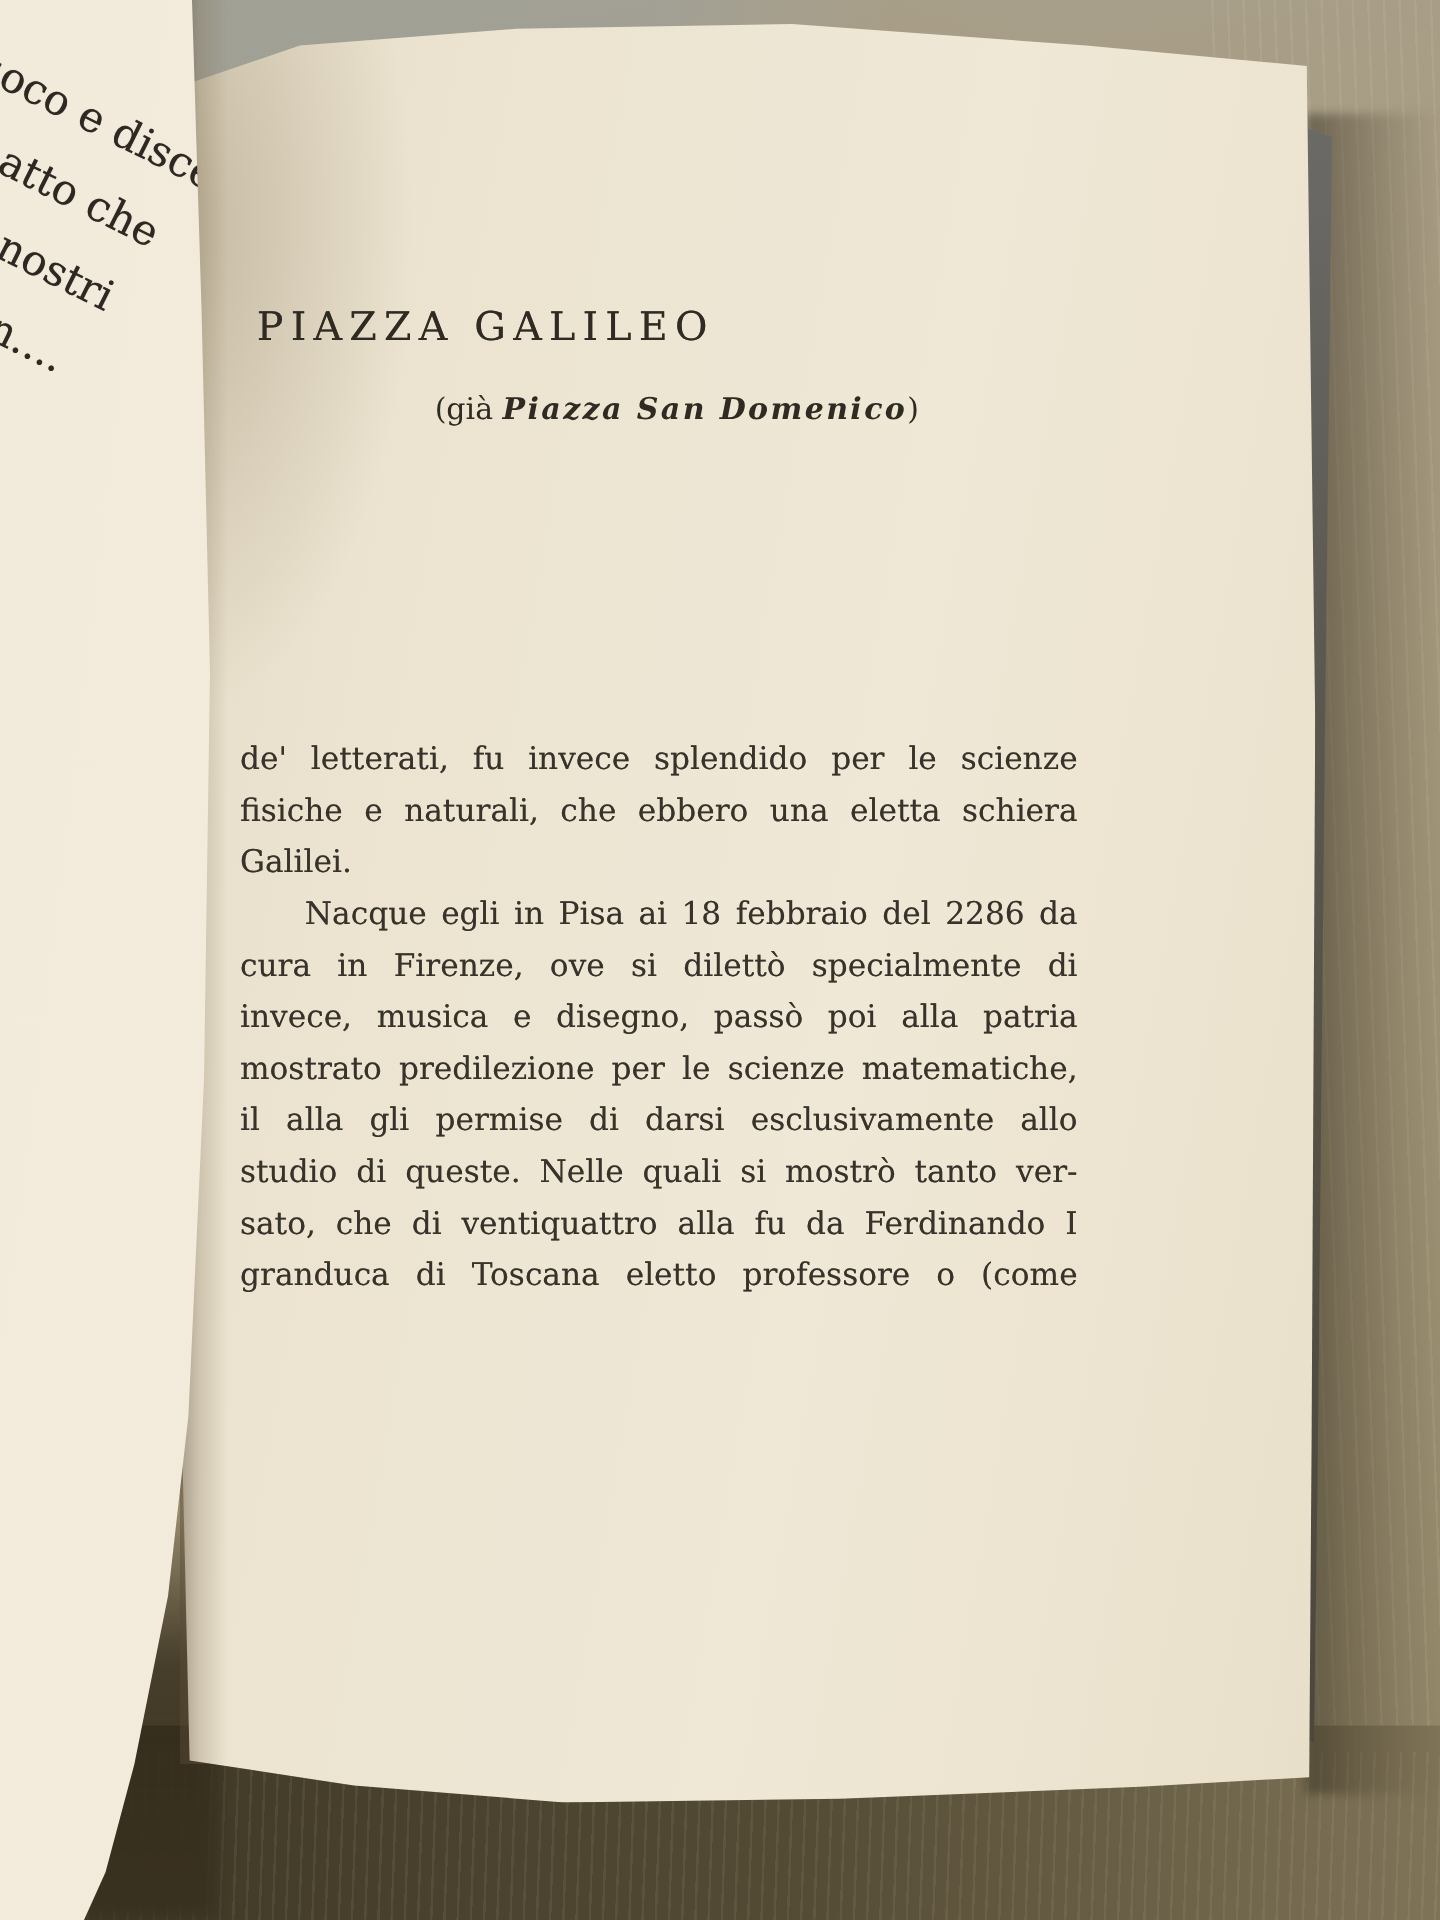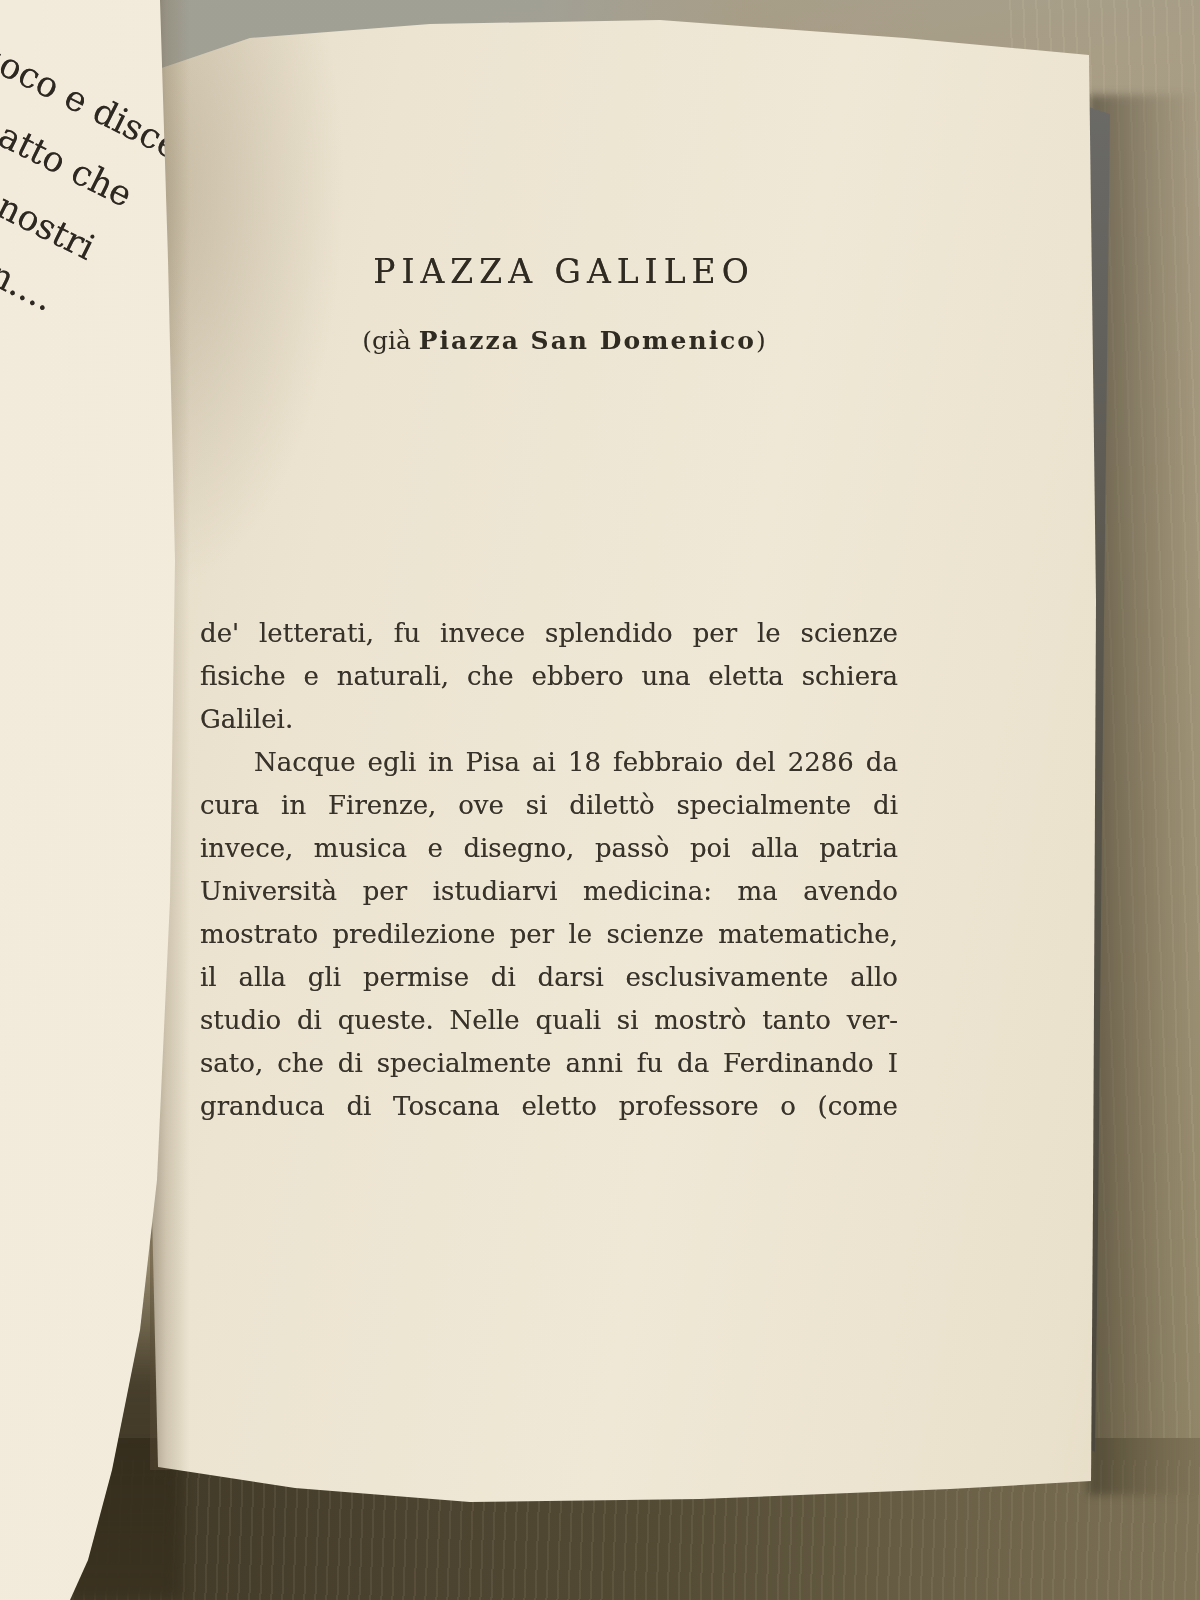--- a/index.html
+++ b/index.html
@@ -52,28 +52,28 @@
       147px 1000px, 149px 300px);
     background:
       radial-gradient(ellipse 270px 560px at 150px 190px, rgba(118,98,68,0.30), rgba(118,98,68,0) 72%),
       linear-gradient(0deg, rgba(120,100,70,0.16) 0%, rgba(120,100,70,0) 5%),
       linear-gradient(100deg, #d8ceb7 0%, #e5dcc7 10%, #ece4d1 28%, #efe8d6 58%, #eae1cc 88%, #e2d8c1 100%);
   }
   
   .text-layer{ position:absolute; inset:0; color:#332e26; }
   .page-title{
     position:absolute; left:214px; top:252px; width:700px;
-    text-align:center; font-size:33px; letter-spacing:6px;
+    text-align:left; font-size:33px; letter-spacing:6px;
     color:#2f2b23; text-shadow:0 0 0.5px rgba(47,43,35,0.7);
   }
   .page-subtitle{
     position:absolute; left:214px; top:326px; width:700px;
     text-align:center; font-size:25px; color:#2f2b23;
   }
-  .page-subtitle .b{ font-weight:bold; letter-spacing:2px; }
+  .page-subtitle .b{ font-weight:bold; letter-spacing:2px;font-style:italic; }
   .body-block{
     position:absolute; left:200px; top:612px; width:698px;
     font-size:26px; line-height:43px; color:#37322a;
     text-shadow:0 0 0.4px rgba(55,50,42,0.55);
   }
   .line{ text-align:justify; text-align-last:justify; }
   .line.last{ text-align-last:left; }
   .line.indent{ padding-left:54px; }
   
   .seam{
@@ -120,25 +120,24 @@
     <div class="page-subtitle"><span>(già </span><span class="b">Piazza San Domenico</span><span>)</span></div>
 
     <div class="body-block">
       <div class="line">de' letterati, fu invece splendido per le scienze</div>
       <div class="line">fisiche e naturali, che ebbero una eletta schiera</div>
       <div class="line last">Galilei.</div>
 
       <div class="line indent">Nacque egli in Pisa ai 18 febbraio del 2286 da</div>
       <div class="line">cura in Firenze, ove si dilettò specialmente di</div>
       <div class="line">invece, musica e disegno, passò poi alla patria</div>
-      <div class="line">Università per istudiarvi medicina: ma avendo</div>
       <div class="line">mostrato predilezione per le scienze matematiche,</div>
       <div class="line">il alla gli permise di darsi esclusivamente allo</div>
       <div class="line">studio di queste. Nelle quali si mostrò tanto ver-</div>
-      <div class="line">sato, che di specialmente anni fu da Ferdinando I</div>
+      <div class="line">sato, che di ventiquattro alla fu da Ferdinando I</div>
       <div class="line">granduca di Toscana eletto professore o (come</div>
     </div>
   </div>
 
   <div class="seam"></div>
 
   <div class="lifted-page">
     <div class="lifted-text">
       <div class="frag">fuoco e discese</div>
       <div class="frag">to un atto che</div>

